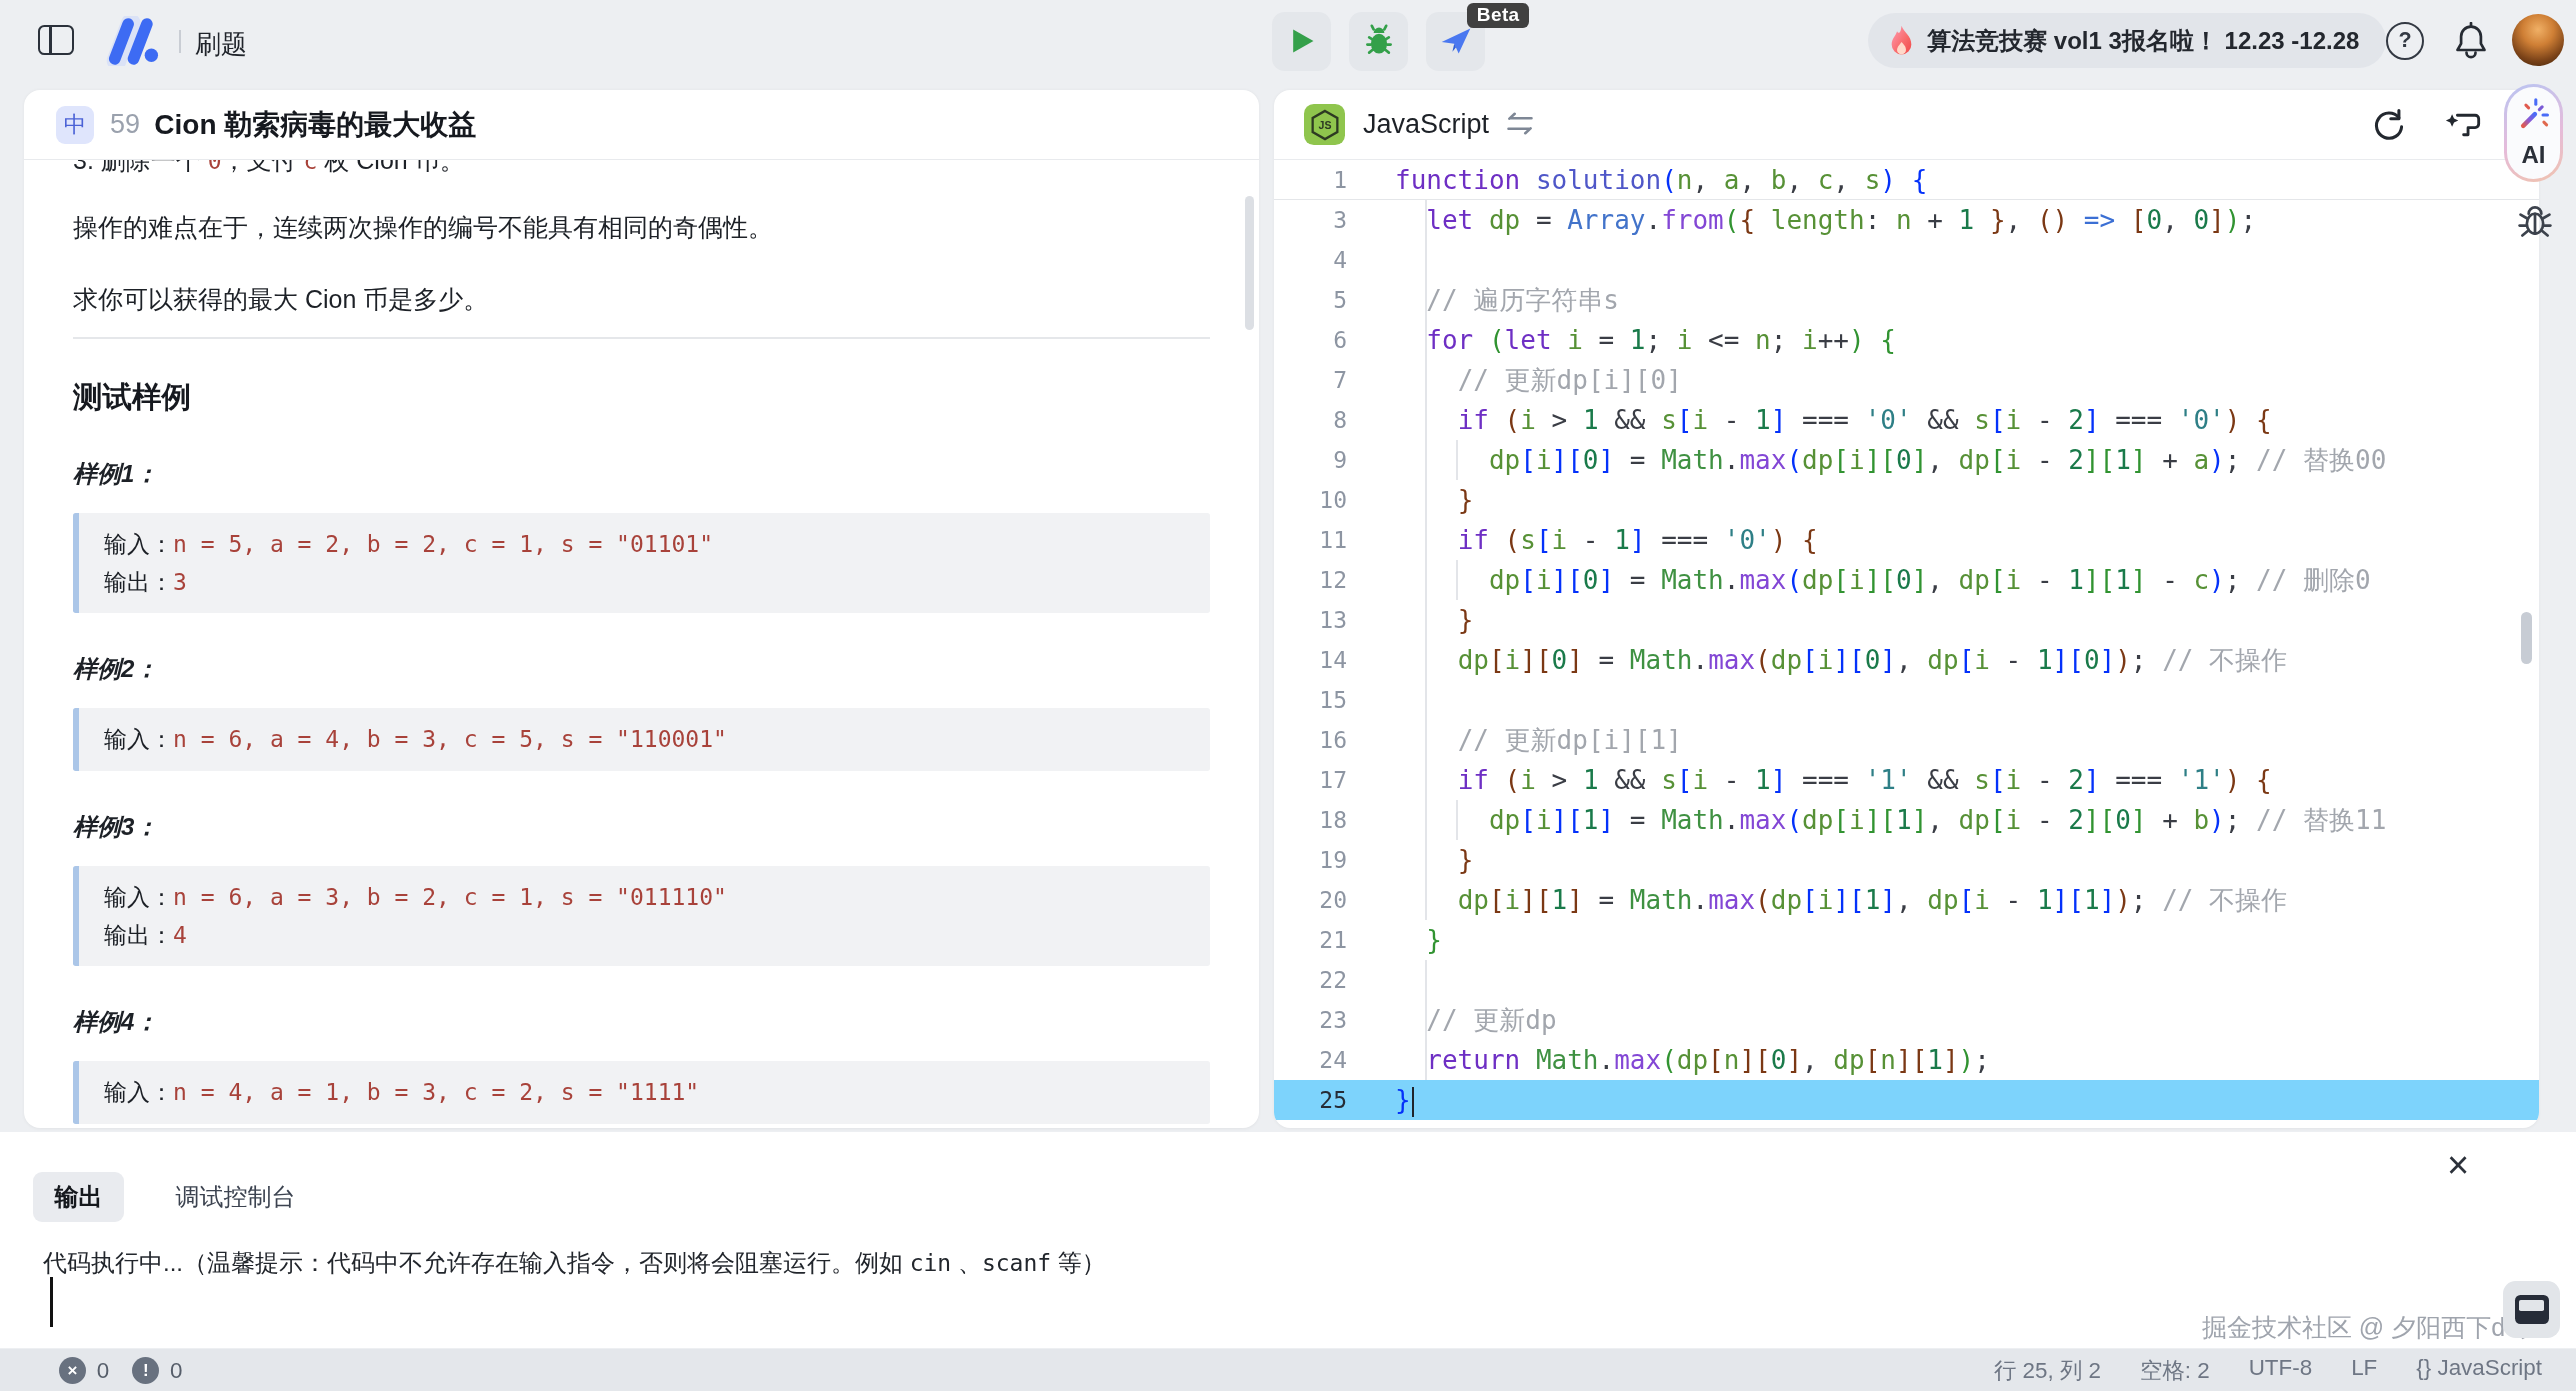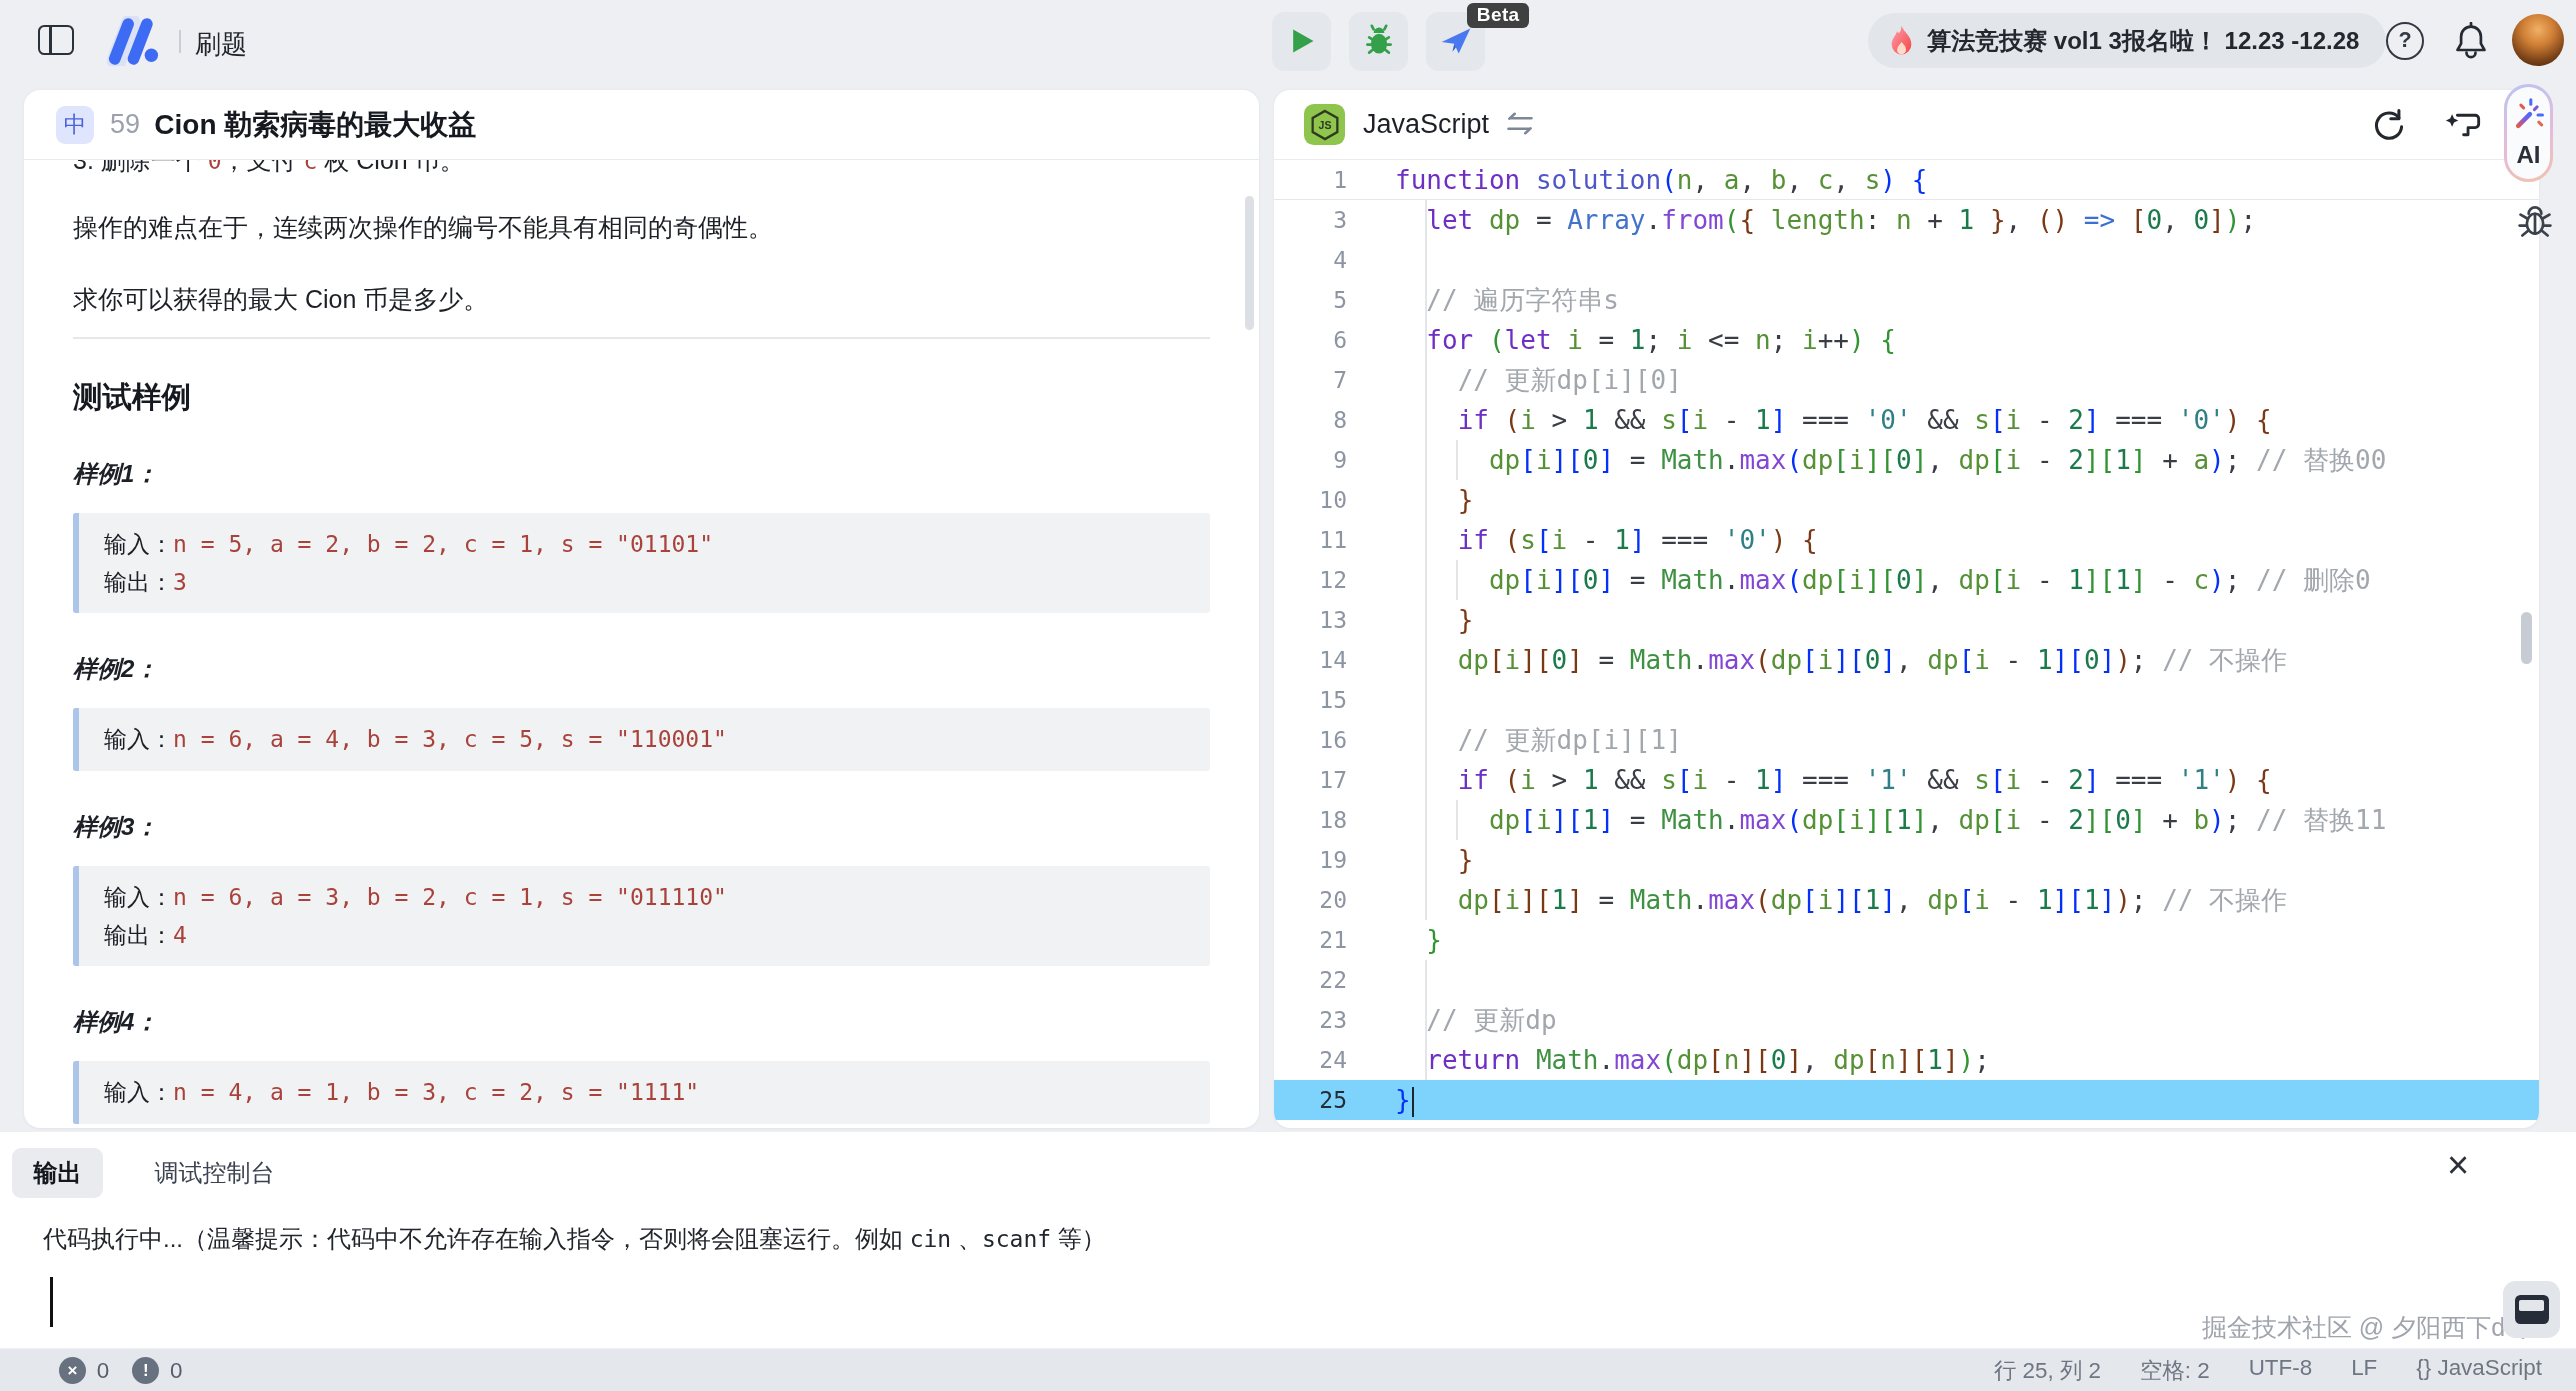--- a/index.html
+++ b/index.html
@@ -69,29 +69,29 @@
   .tk-kw{color:#6e2fc4} .tk-fn{color:#4f57c8} .tk-fn2{color:#8347d5}
   .tk-cls{color:#4273ca} .tk-cls2{color:#3f9142} .tk-v{color:#579136}
   .tk-n{color:#1a7a4a} .tk-s{color:#2e7f86} .tk-c{color:#a2a6ad}
   .tk-o{color:#3a3d45} .tk-ar{color:#3b6fd4}
   .tk-b0{color:#0431fa} .tk-b1{color:#319331} .tk-b2{color:#7b3814}
   .ed-cursor { display:inline-block; width:2.7px; height:30px; background:#20242b; vertical-align:middle; margin-left:0.9px; }
   .ed-scrollbar { position:absolute; right:7.2px; top:452px; width:10.7px; height:52px; background:#c7ccd4; border-radius:5.4px; cursor:pointer; }
   .prob-scrollbar { position:absolute; right:5.4px; top:106px; width:9px; height:134px; background:#dcdfe4; border-radius:4.5px; cursor:pointer; }
 
   
-  .ai-pill-wrap { position:absolute; left:2504px; top:84px; width:49px; height:98px; border-radius:29.5px; padding:2.7px; cursor:pointer;
+  .ai-pill-wrap { position:absolute; left:2504px; top:84px; width:59px; height:98px; border-radius:29.5px; padding:2.7px; cursor:pointer;
     background:linear-gradient(160deg,#b9c4f2 0%,#e5bbda 55%,#f0c3ae 100%); }
   .ai-pill { width:100%; height:100%; border-radius:27px; background:#fafbfd; display:flex; flex-direction:column; align-items:center; justify-content:center; gap:7.2px; }
   .ai-label { font-size:24px; font-weight:bold; color:#2a2f38; }
   .rail-bug { position:absolute; left:2516px; top:202px; cursor:pointer; }
 
   
   #output-panel { position:absolute; left:0; top:1132px; width:2576px; height:216px; background:#fff; }
-  .tab-row { display:flex; align-items:flex-end; padding:16px 0 0 12px; gap:30px; }
+  .tab-row { display:flex; align-items:flex-end; padding:16px 0 0 33px; gap:30px;margin-top:24px; }
   .tab { font-size:24px; padding:9px 21.5px; border-radius:9px; cursor:pointer; color:#3c4350; }
   .tab.active { background:#e9ebef; font-weight:bold; color:#15181d; }
   .panel-close { position:absolute; left:2447px; top:14.3px; font-size:38px; color:#2c313a; cursor:pointer; line-height:38px; }
   .out-msg { margin:25px 0 0 43px; font-size:24px; color:#22262c; }
   .out-msg .mono { font-family:"DejaVu Sans Mono","Liberation Mono",monospace; font-size:23px; }
   .out-cursor { position:absolute; left:50px; top:145px; width:2.7px; height:50px; background:#111; }
 
   
   #statusbar { position:absolute; left:0; top:1349px; width:2576px; height:43px; background:#e4e7eb; display:flex; align-items:center; }
   .sb-left { display:flex; align-items:center; gap:10.7px; margin-left:59px; }

